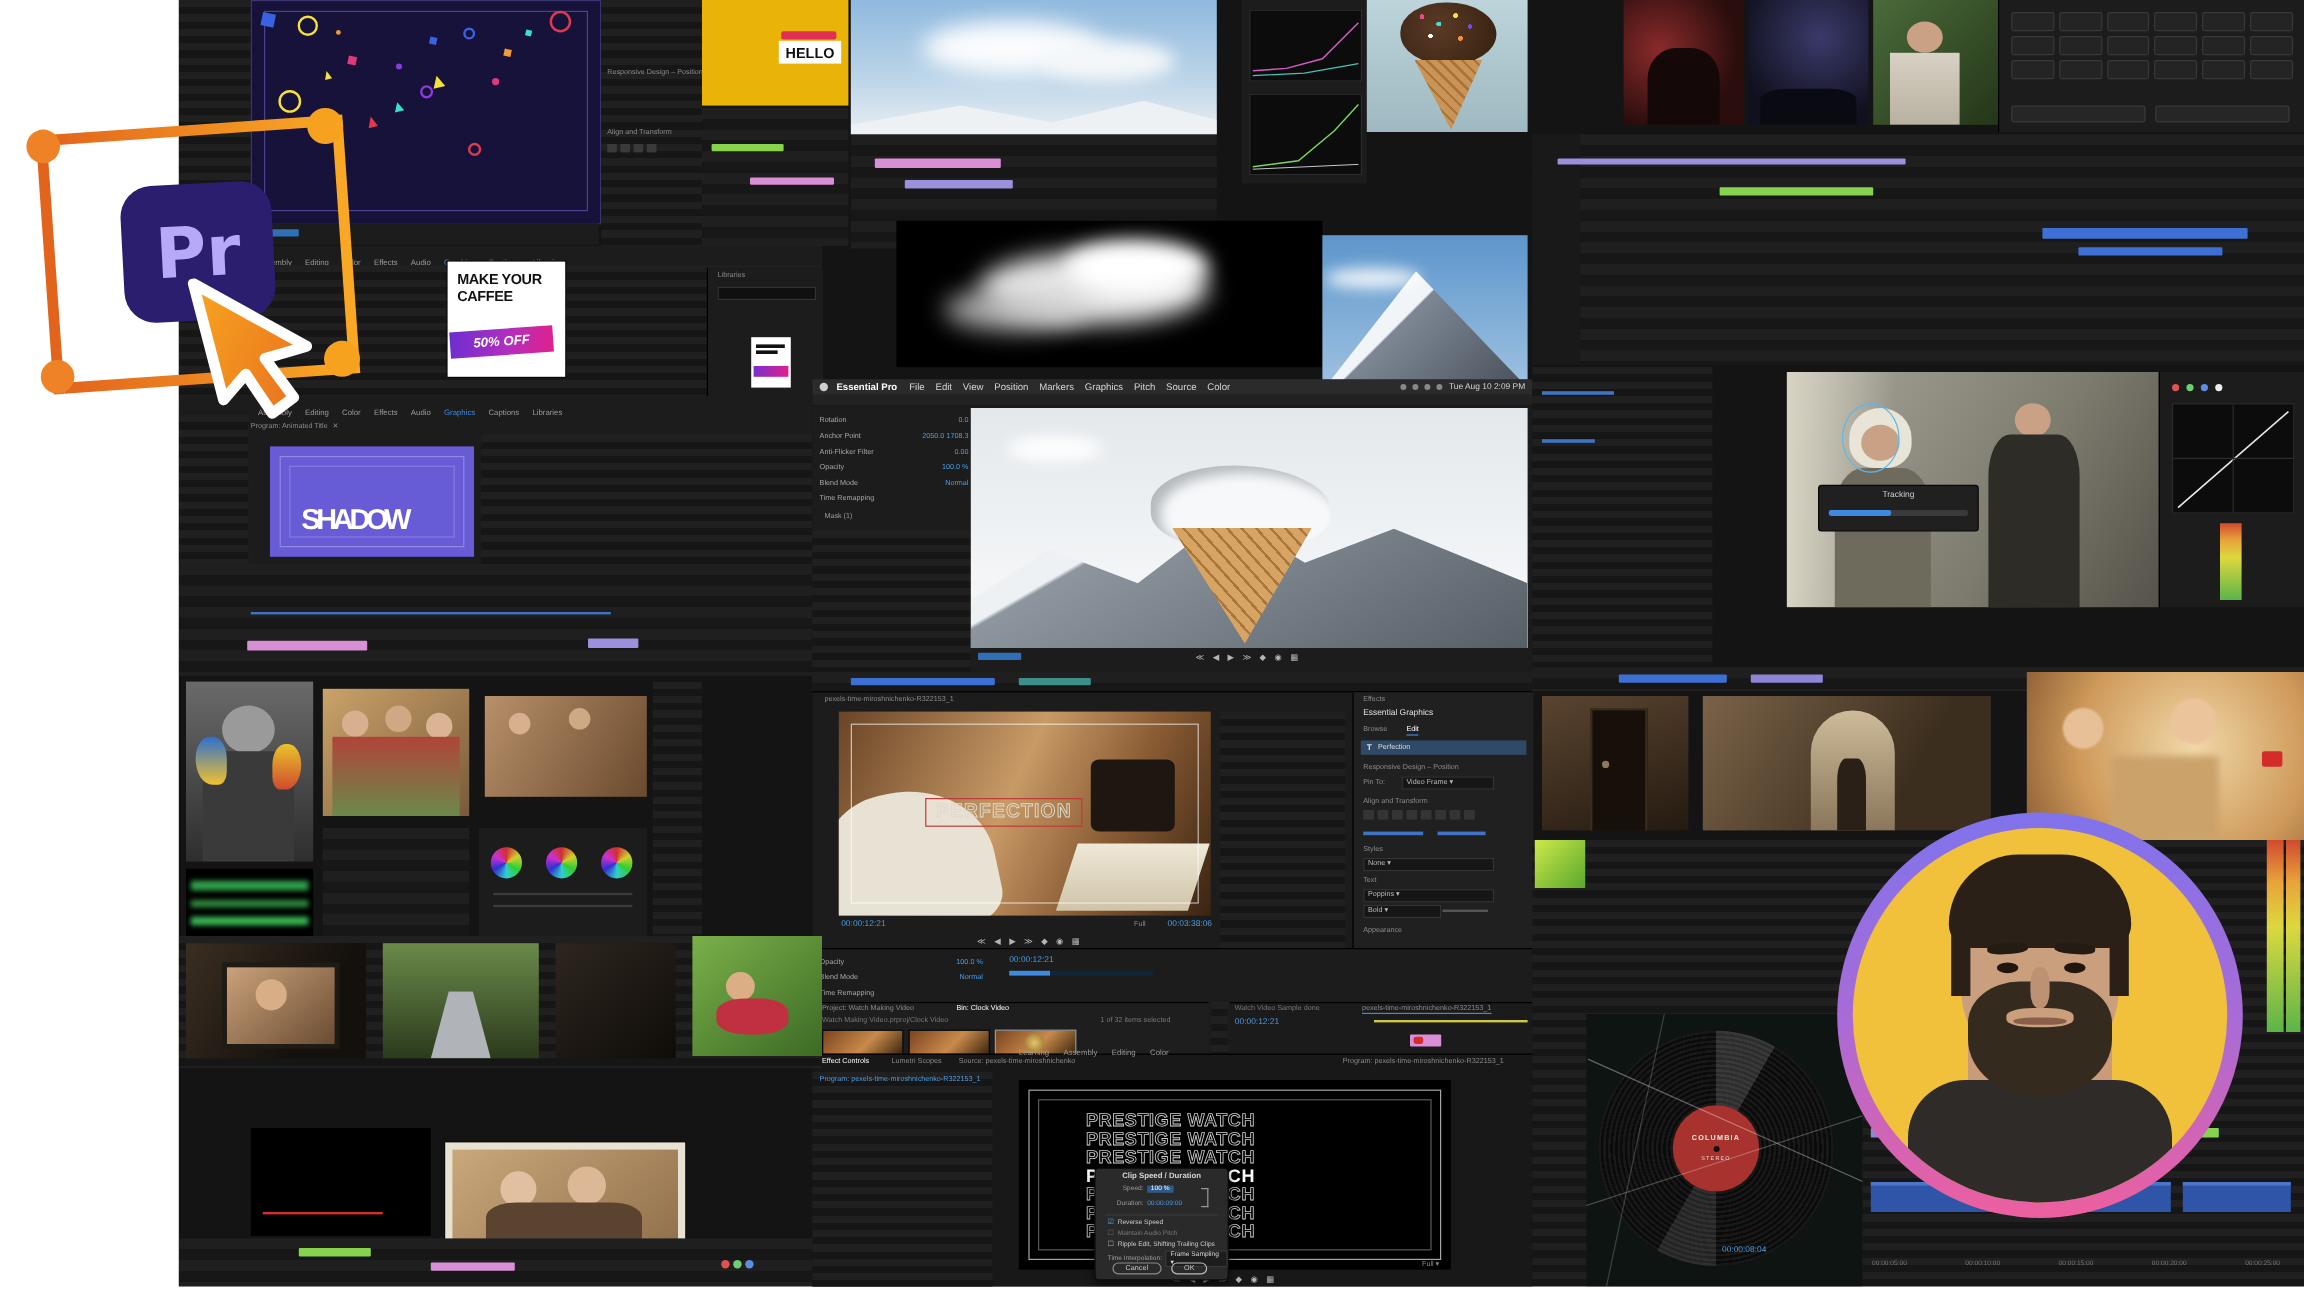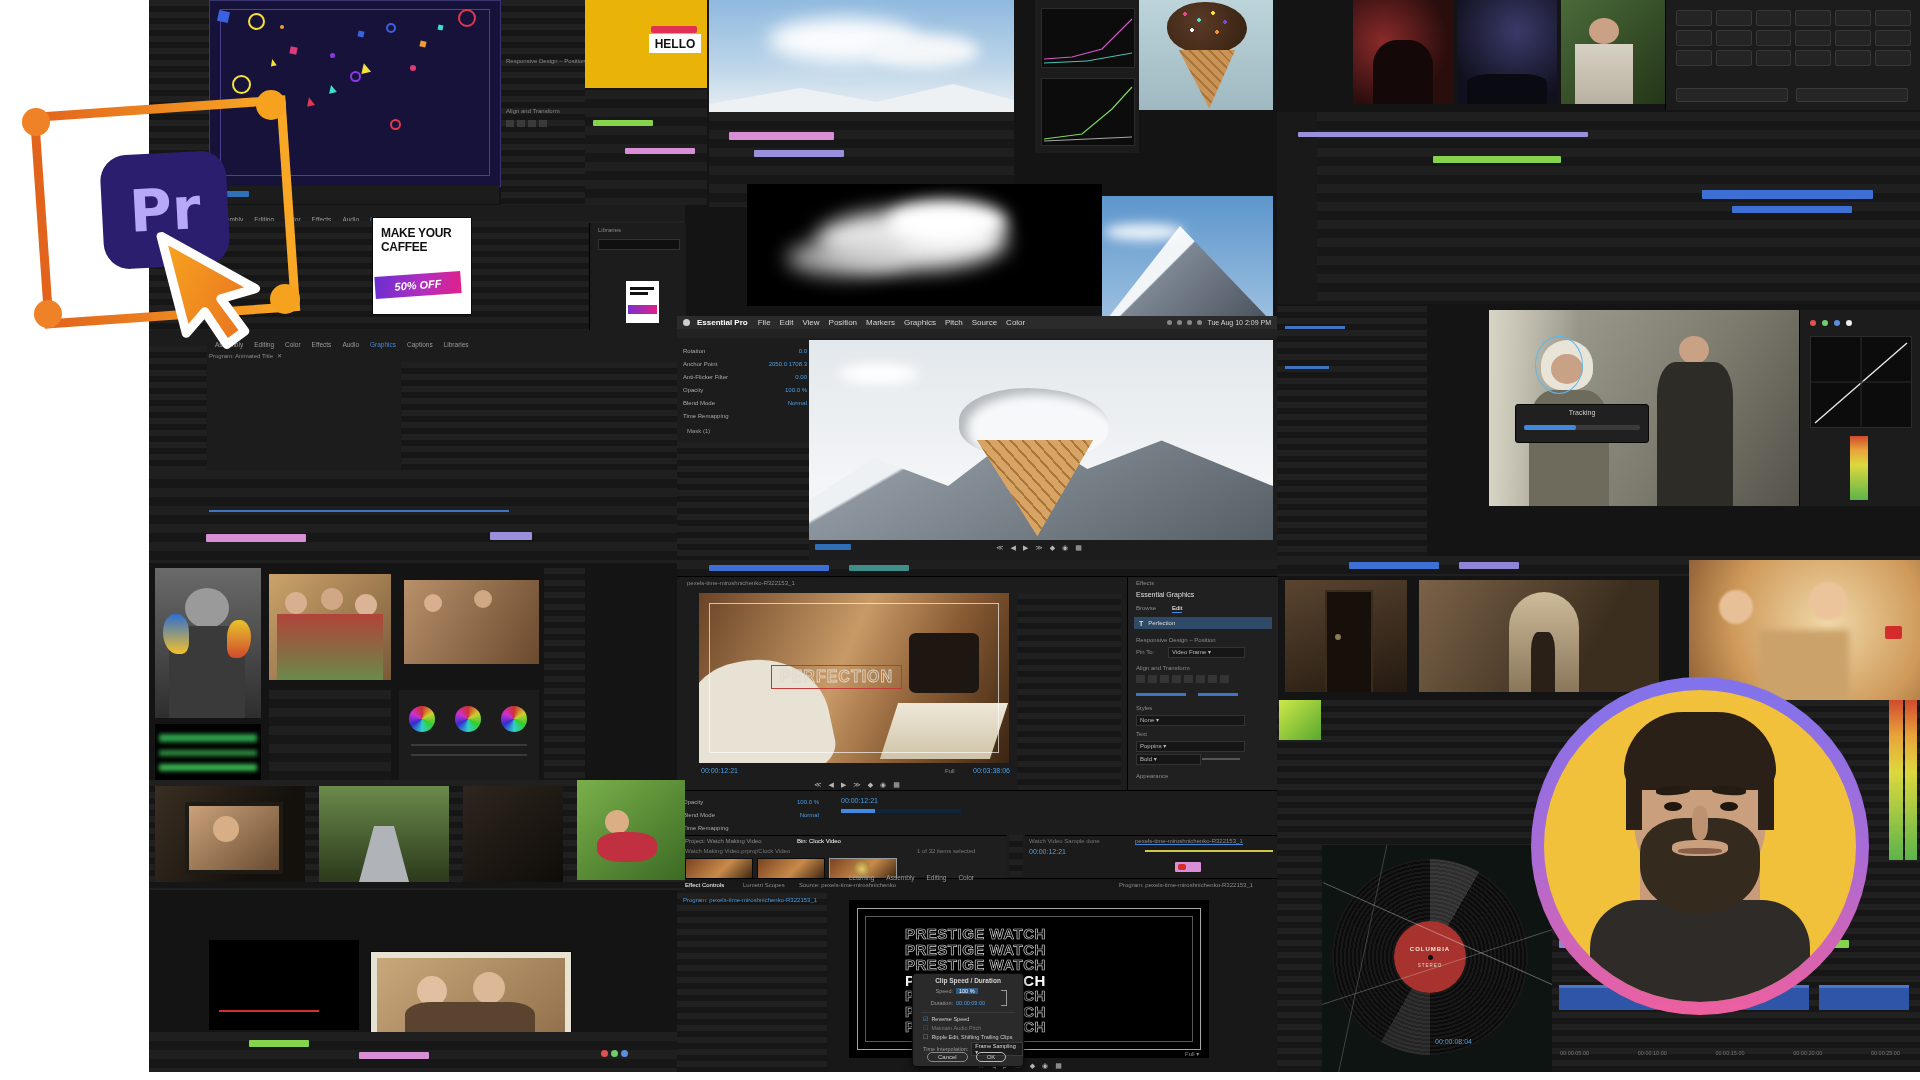--- a/index.html
+++ b/index.html
@@ -231,20 +231,25 @@
     <div class="abs panel" style="left:0;top:330px;width:528px;height:140px">
       <div class="wtabs abs" style="left:66px;top:3px;width:400px;overflow:hidden"><span>Assembly</span><span>Editing</span><span>Color</span><span>Effects</span><span>Audio</span><span class="active">Graphics</span><span>Captions</span><span>Libraries</span></div>
       <div class="abs" style="left:60px;top:20px;width:160px;height:11px;display:flex;align-items:center;gap:4px">
         <span class="tt6">Program: Animated Title</span>
         <span class="tt6">✕</span>
       </div>
       <div class="abs rows-fine" style="left:0;top:16px;width:58px;height:124px"></div>
       <div class="abs rows-fine" style="left:252px;top:32px;width:276px;height:108px"></div>
     </div>
 
+    <div class="monitor" style="left:76px;top:372px;width:170px;height:92px;background:#675bd6;z-index:2">
+      <div class="abs" style="left:8px;top:8px;right:8px;bottom:8px;border:1px solid rgba(255,255,255,.28)"></div>
+      <div class="abs" style="left:16px;top:16px;right:16px;bottom:16px;border:1px solid rgba(255,255,255,.2)"></div>
+      <span class="abs" style="left:26px;top:48px;font-size:24px;font-weight:900;color:#fff;letter-spacing:-3.5px">SHADOW</span>
+    </div>
 
     <div class="abs rows" style="left:0;top:470px;width:528px;height:93px">
       <span class="clip c-pink" style="left:57px;top:64px;width:100px"></span>
       <span class="clip c-lav" style="left:341px;top:62px;width:42px"></span>
       <div class="abs" style="left:60px;top:40px;width:300px;height:2px;background:#3f74c4"></div>
     </div>
 
     <div class="abs panel" style="left:528px;top:338px;width:600px;height:238px">
       <div class="ec-list abs" style="left:6px;top:6px;width:124px">
           <span>

